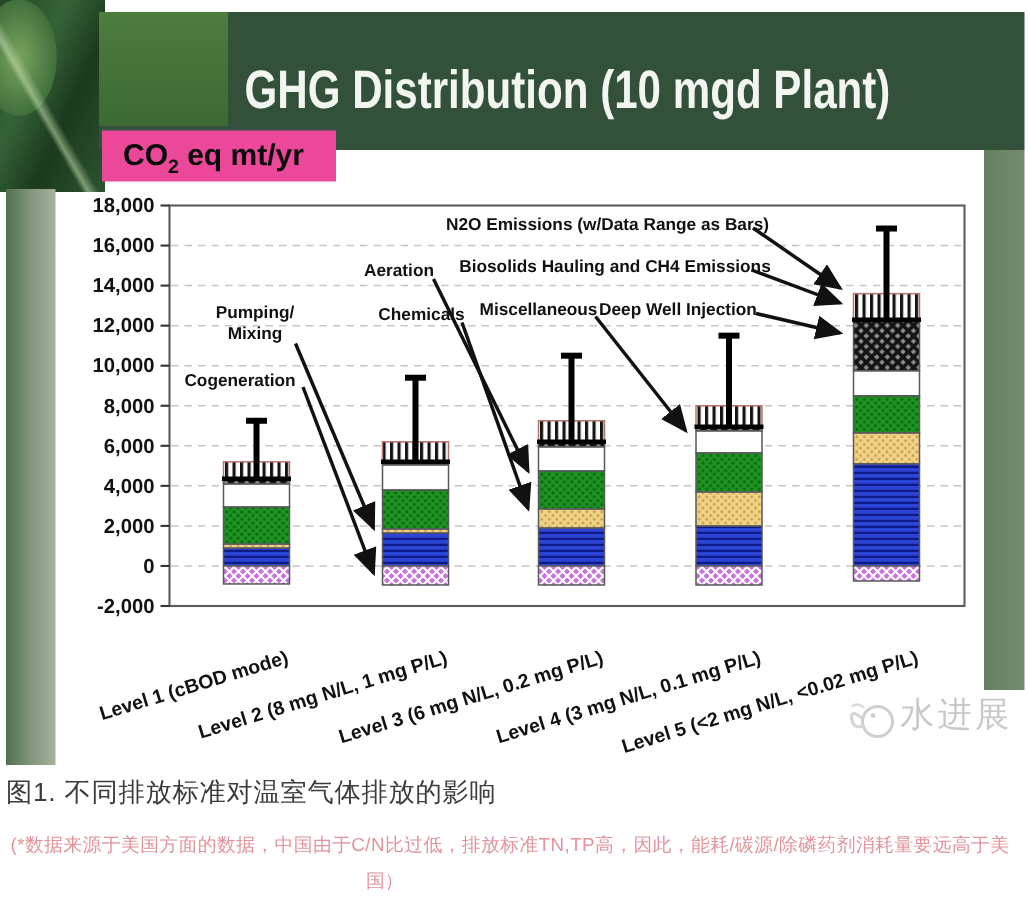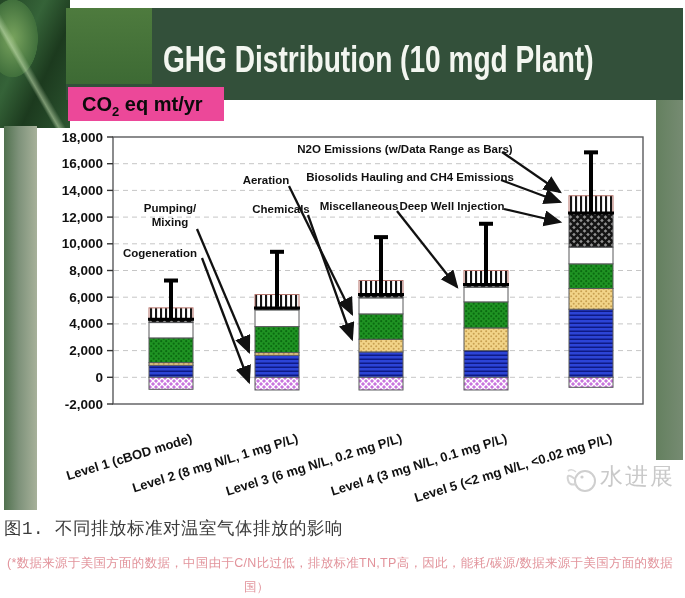--- a/index.html
+++ b/index.html
@@ -23,21 +23,21 @@
   .left-strip{position:absolute;left:4px;top:126px;width:33px;height:384px;
     background:linear-gradient(90deg,#51714f,#7e927a 45%,#a7b19a);}
   .right-strip{position:absolute;left:656px;top:100px;width:27px;height:360px;
     background:linear-gradient(90deg,#64805f,#768b72);}
   
   .chart-svg{position:absolute;left:0;top:0;}
   
   .watermark{position:absolute;left:562px;top:461px;display:flex;align-items:flex-start;color:#c9c9c9;}
   .watermark .wm-text{font-size:23px;letter-spacing:2px;color:#c9c9c9;}
   
-  .caption{position:absolute;left:4px;top:516px;font-size:17.5px;color:#3c3c3c;letter-spacing:.5px;font-family:Liberation Mono, monospace;}
+  .caption{position:absolute;left:4px;top:516px;font-size:17.5px;color:#3c3c3c;letter-spacing:.5px;}
   .note-line1{position:absolute;left:7px;top:555px;font-size:12.5px;color:#e2939b;letter-spacing:.3px;white-space:nowrap;}
   .note-line2{position:absolute;left:244px;top:579px;font-size:12.5px;color:#e2939b;}
 </style>
 </head>
 <body>
 
 <div class="page">
 
   <div class="leaf-photo"></div>
 
@@ -195,16 +195,16 @@
     <svg width="38" height="36">
       <circle cx="23" cy="20" r="10" fill="none" stroke="#cfcfcf" stroke-width="2"></circle>
       <circle cx="20" cy="16" r="1.6" fill="#cfcfcf"></circle>
       <path d="M13,18 q-9,-7 -7,1 q1,6 8,4" fill="none" stroke="#d4d4d4" stroke-width="2"></path>
       <path d="M6,10 q4,-3 8,1" fill="none" stroke="#d9d9d9" stroke-width="1.6"></path>
     </svg>
     <span class="wm-text">水进展</span>
   </div>
 
   <div class="caption">图1. 不同排放标准对温室气体排放的影响</div>
-  <div class="note-line1">(*数据来源于美国方面的数据，中国由于C/N比过低，排放标准TN,TP高，因此，能耗/碳源/数据来源于美国方面的数据</div>
+  <div class="note-line1">(*数据来源于美国方面的数据，中国由于C/N比过低，排放标准TN,TP高，因此，能耗/碳源/除磷药剂消耗量要远高于美</div>
   <div class="note-line2">国）</div>
 
 </div>
 
 </body></html>

